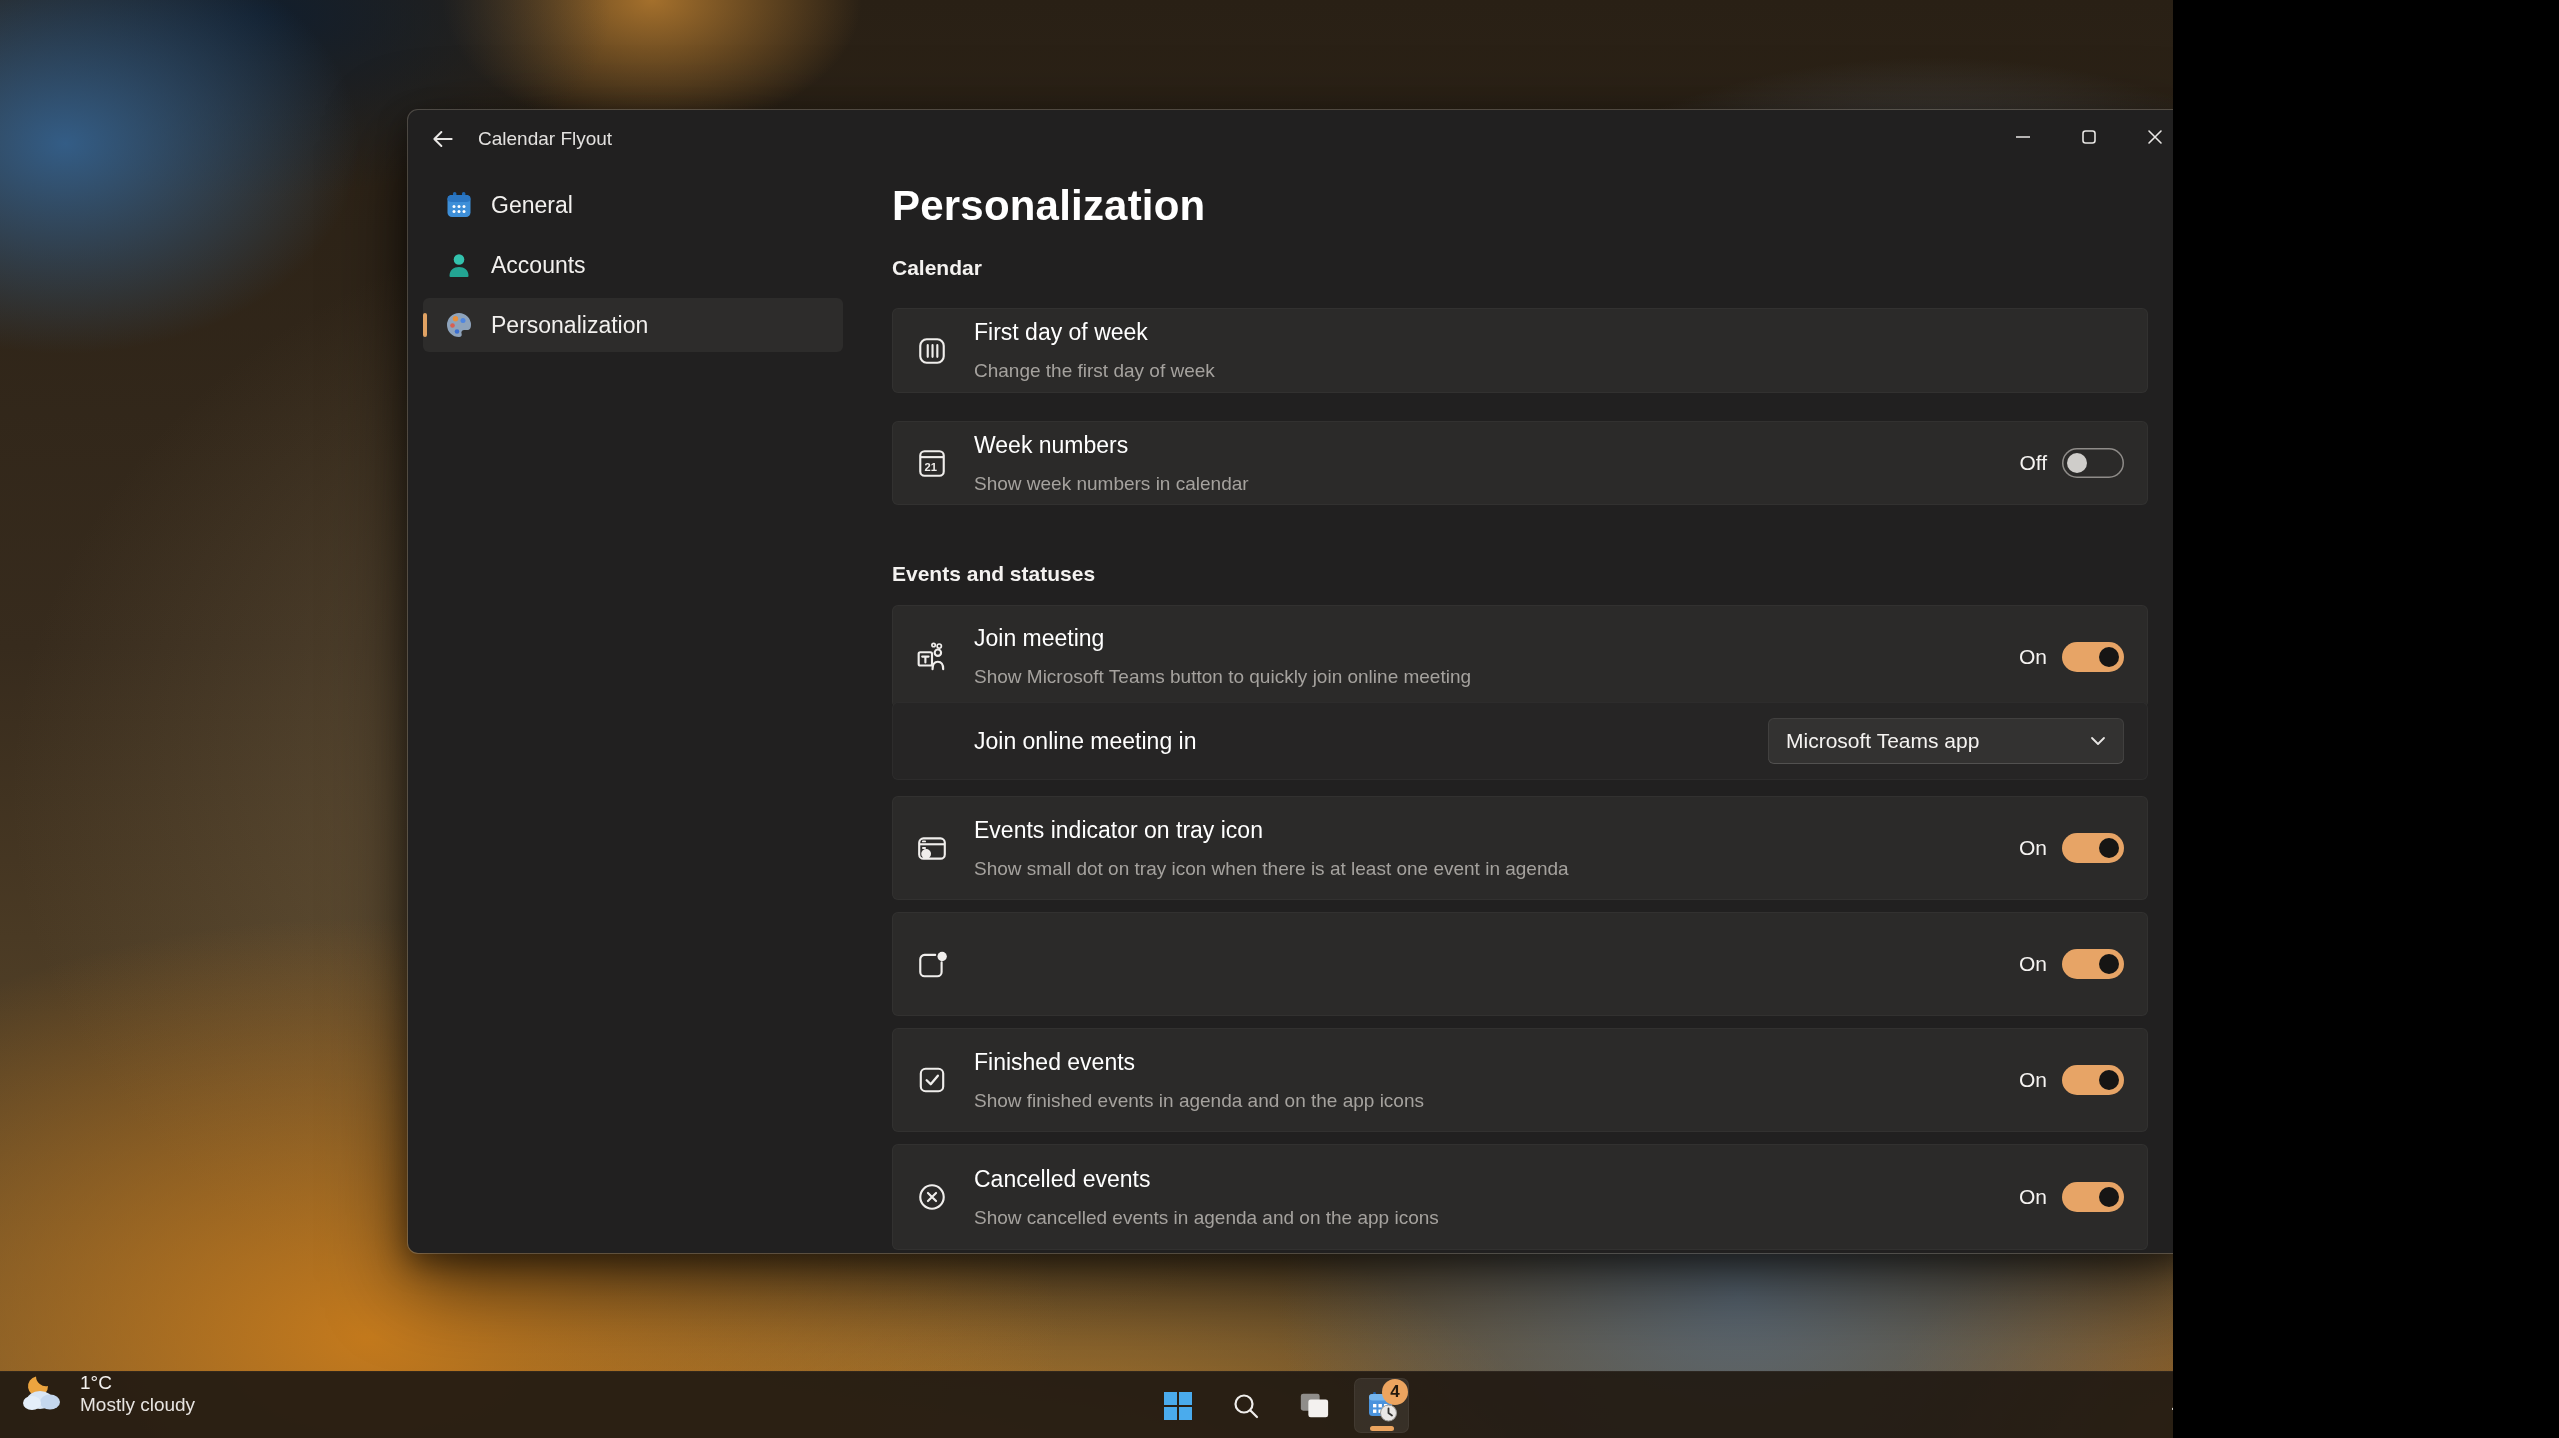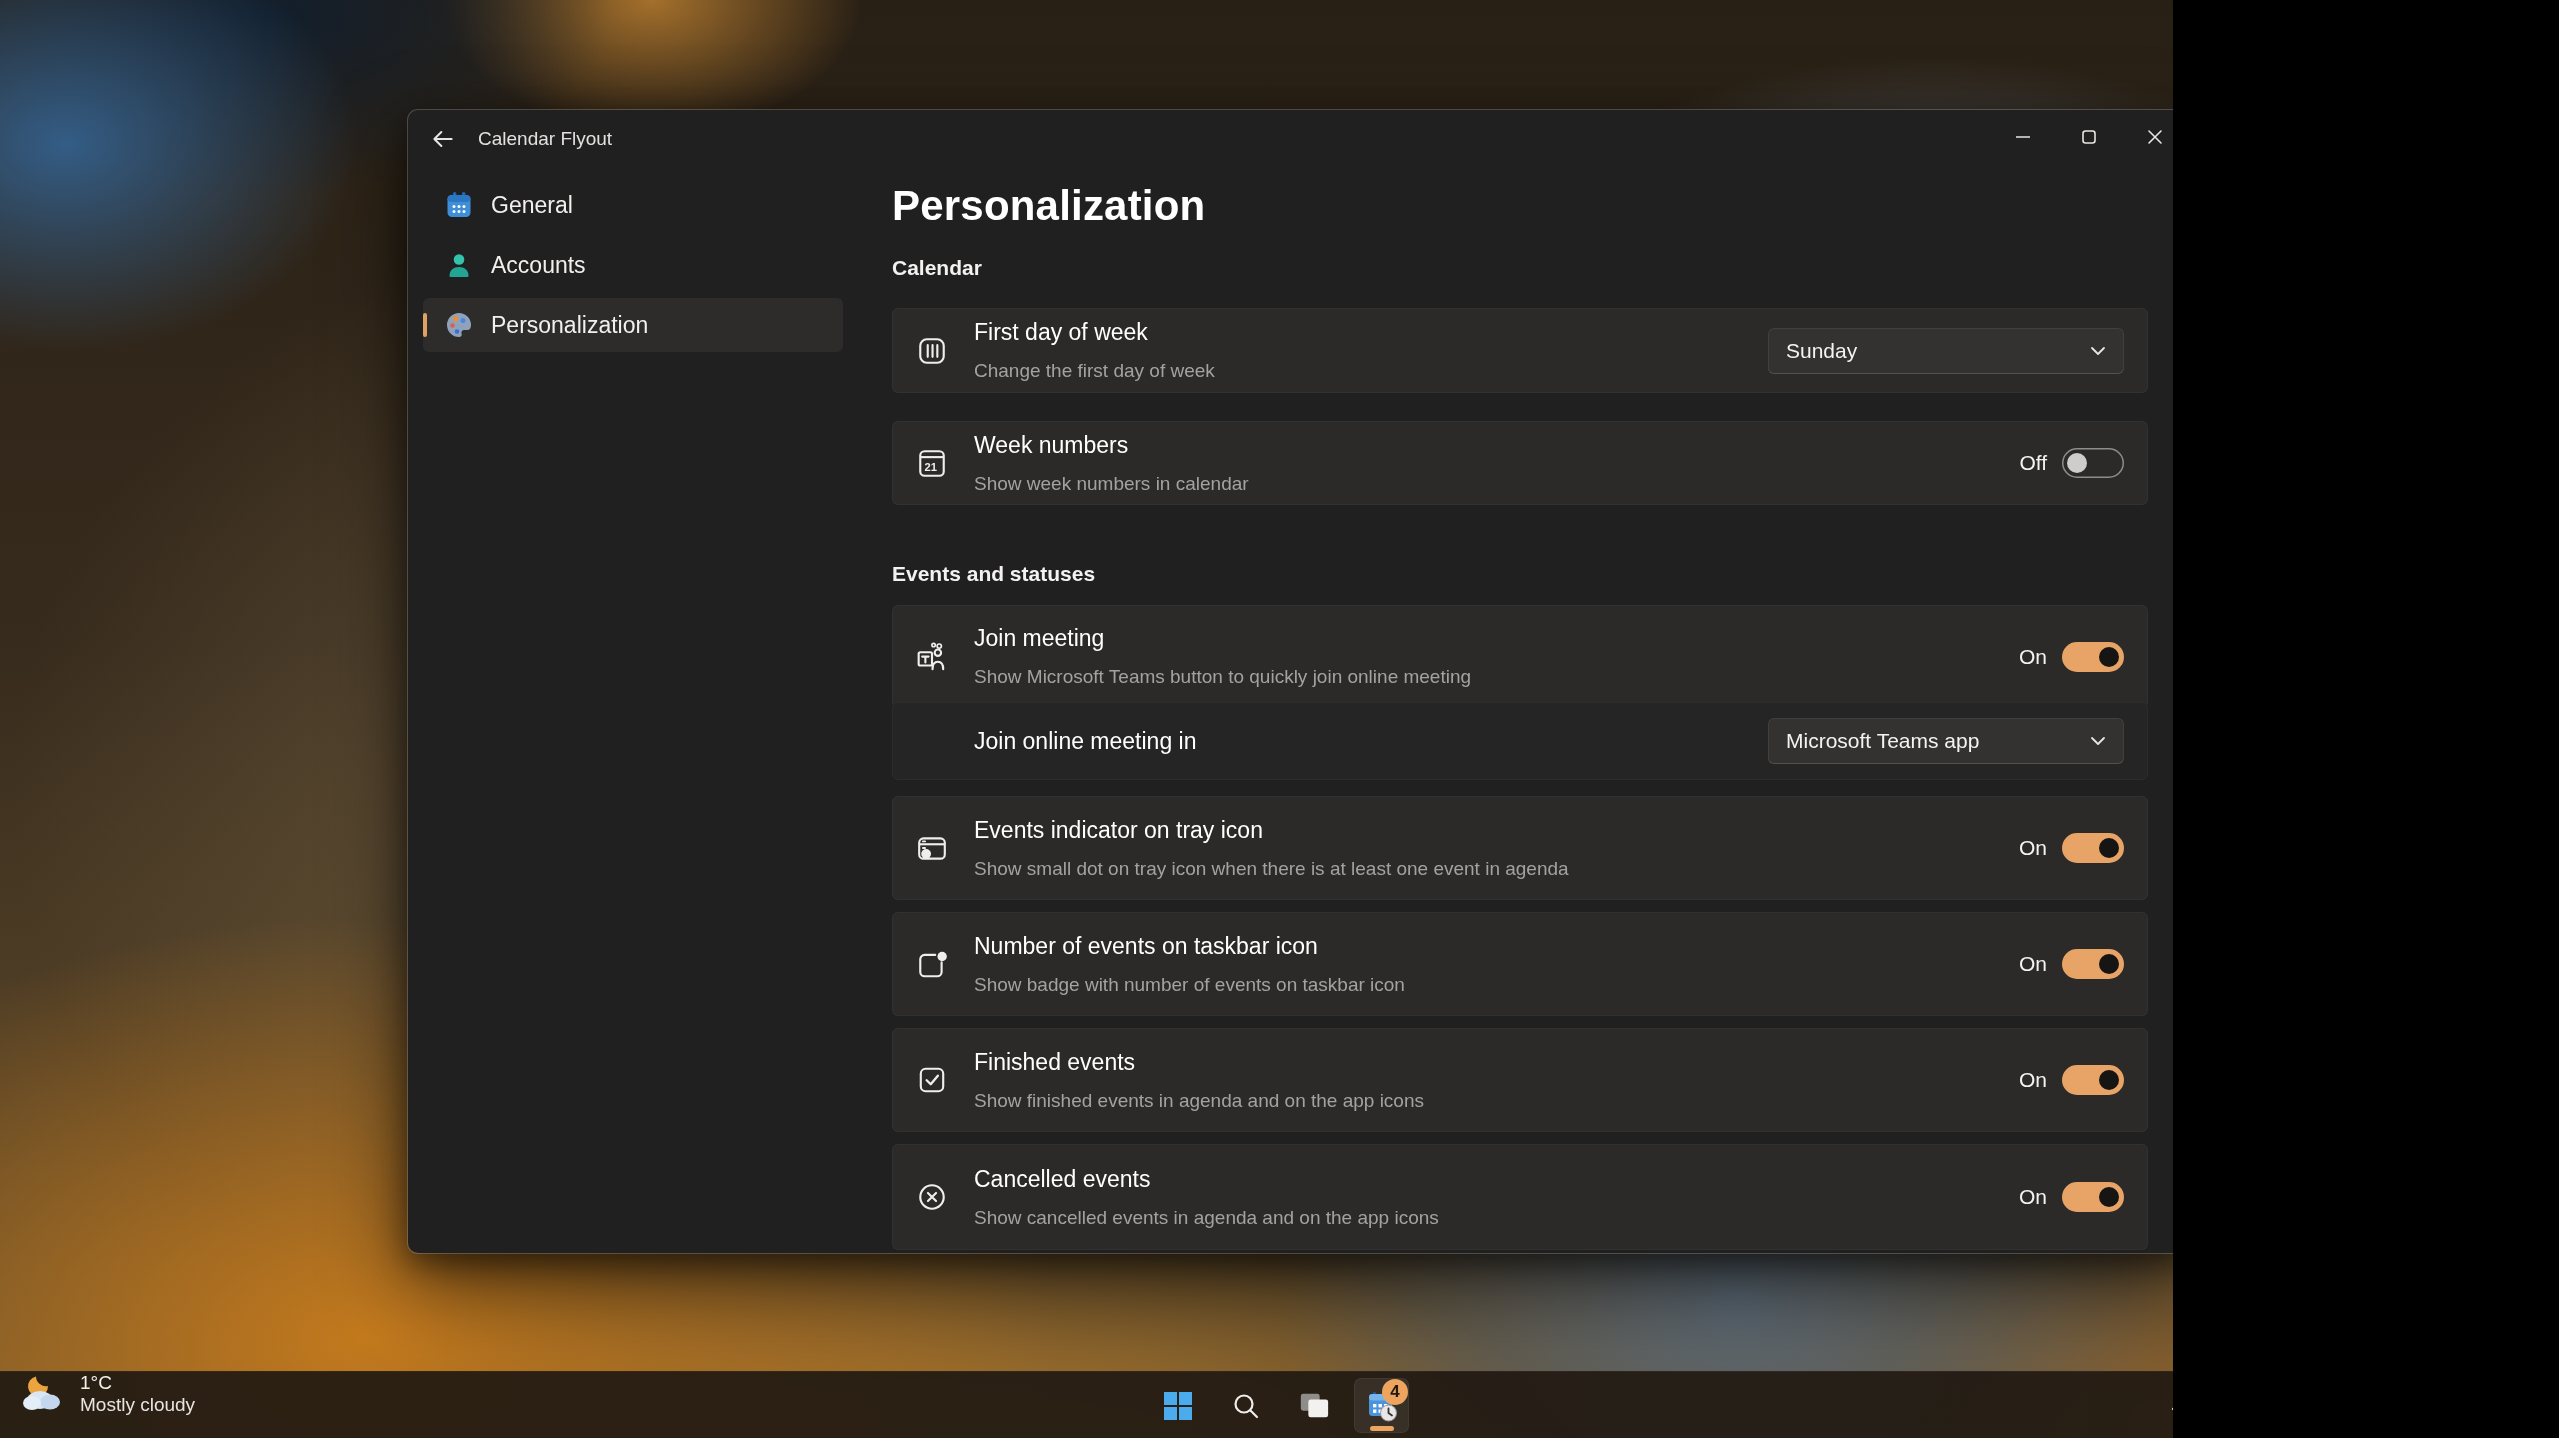--- a/index.html
+++ b/index.html
@@ -175,26 +175,20 @@
           <svg width="32" height="32" viewBox="0 0 30 30">
             <rect x="4" y="4" width="22" height="22" rx="6" fill="none" stroke="#f0eeec" stroke-width="2"></rect>
             <path d="M11 9.5 V20.5 M15.5 9.5 V20.5 M20 9.5 V20.5" stroke="#f0eeec" stroke-width="2" stroke-linecap="round"></path>
           </svg>
         </div>
         <div class="row-text">
           <div class="row-title">First day of week</div>
           <div class="row-desc">Change the first day of week</div>
         </div>
         <div class="row-spacer"></div>
-        <div class="dropdown">
-          <span>Sunday</span>
-          <svg width="16" height="10" viewBox="0 0 16 10">
-            <path d="M2 2 L8 8 L14 2" fill="none" stroke="#e8e6e4" stroke-width="1.8" stroke-linecap="round" stroke-linejoin="round"></path>
-          </svg>
-        </div>
       </div>
 
       <div class="card" style="top:311px;height:84px">
         <div class="row-icon">
           <svg width="32" height="32" viewBox="0 0 30 30">
             <rect x="4" y="4" width="22" height="23" rx="4" fill="none" stroke="#f0eeec" stroke-width="2"></rect>
             <path d="M4 9.5 H26" stroke="#f0eeec" stroke-width="2"></path>
             <text x="8" y="22.5" font-size="10.5" font-weight="bold" fill="#f0eeec" font-family="Liberation Sans, sans-serif">21</text>
           </svg>
         </div>
@@ -271,24 +265,20 @@
             </div>
         </div>
       </div>
 
       <div class="card" style="top:802px;height:104px">
         <div class="row-icon">
           <svg width="32" height="32" viewBox="0 0 30 30">
             <path d="M18 6.5 h-10 a4 4 0 0 0 -4 4 v12 a4 4 0 0 0 4 4 h12 a4 4 0 0 0 4 -4 v-9" fill="none" stroke="#f0eeec" stroke-width="2" stroke-linecap="round"></path>
             <circle cx="24.5" cy="8" r="4.4" fill="#f0eeec"></circle>
           </svg>
-        </div>
-        <div class="row-text">
-          <div class="row-title">Number of events on taskbar icon</div>
-          <div class="row-desc">Show badge with number of events on taskbar icon</div>
         </div>
         <div class="row-spacer"></div>
         <div class="toggle-wrap">
           <span class="toggle-label">On</span>
           <div class="toggle on">
               <div class="knob"></div>
             </div>
         </div>
       </div>
 

